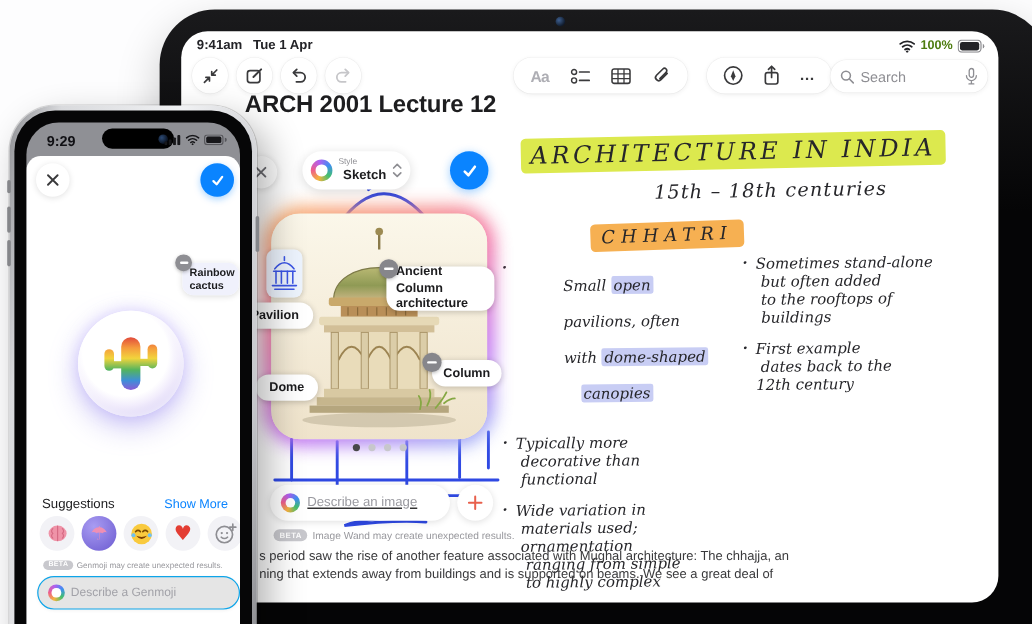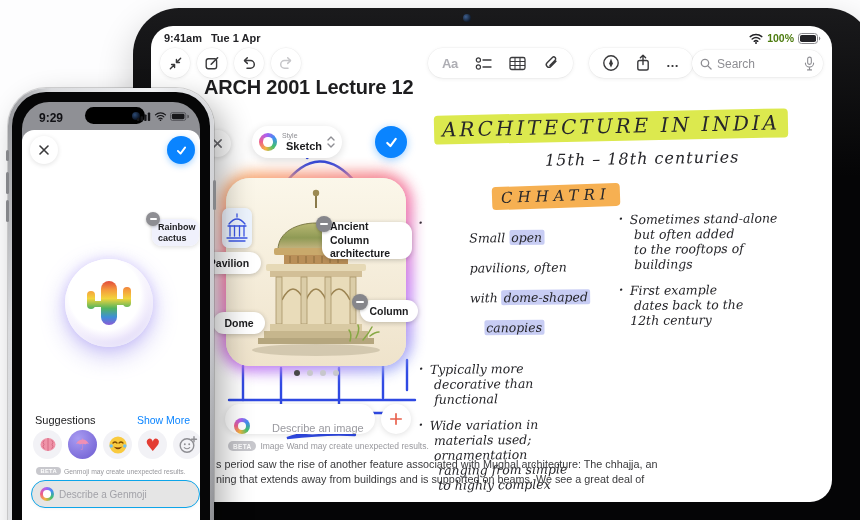--- a/index.html
+++ b/index.html
@@ -88,21 +88,21 @@
   .style-label { font-size:7px; color:#8e8e93; margin-bottom:2px; }
   .style-value { font-size:11px; font-weight:700; color:#1c1c1e;text-align:right; }
   .wand-check { left:224px; top:100px; width:32px; height:32px; border-radius:50%; background:#0a84ff;
      box-shadow:0 2px 8px rgba(10,132,255,.4); display:flex; align-items:center; justify-content:center; z-index:7; }
 
   .dots { left:143px; top:344px; display:flex; gap:7px; z-index:4; }
   .dot { width:6px; height:6px; border-radius:50%; background:#c7c7cc; }
   .dot.on { background:#48484a; }
 
   .wand-input { left:74px; top:378px; width:150px; height:30px; border-radius:15px; background:#fff;
-     box-shadow:0 1px 6px rgba(0,0,0,.13); display:flex; align-items:flex-end; padding:0 9px; gap:22px; z-index:4; }
+     box-shadow:0 1px 6px rgba(0,0,0,.13); display:flex; align-items:center; padding:0 9px; gap:6px; z-index:4;text-decoration:underline; }
   .wand-input input { flex:1; border:0; outline:0; background:transparent; font-size:11px; min-width:0;
      font-family:"Liberation Sans",sans-serif; }
   .wand-input input::placeholder { color:#9a9aa0; }
   .wand-plus { left:230px; top:378px; width:30px; height:30px; border-radius:50%; background:#fff;
      box-shadow:0 1px 6px rgba(0,0,0,.13); display:flex; align-items:center; justify-content:center; z-index:4; }
   .wand-beta { left:77px; top:415px; display:flex; align-items:center; gap:4px; font-size:8.5px; color:#98989d; z-index:4; }
   .beta-badge { background:#c8c8cd; color:#fff; font-size:6.5px; font-weight:700; padding:1.5px 5px;
      border-radius:6px; letter-spacing:.3px; }
 
   .swirl { border-radius:50%; position:relative;

